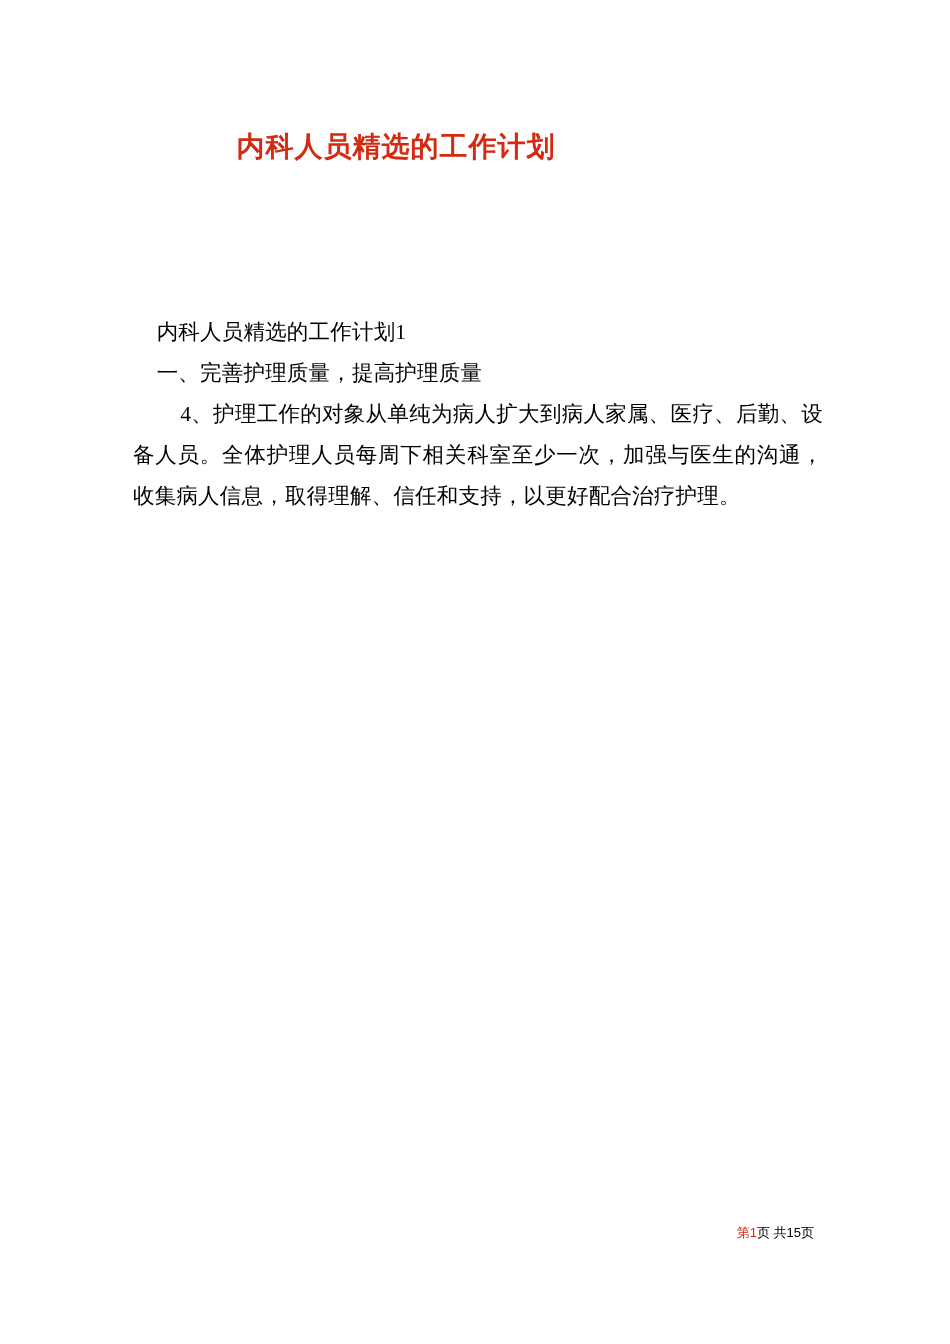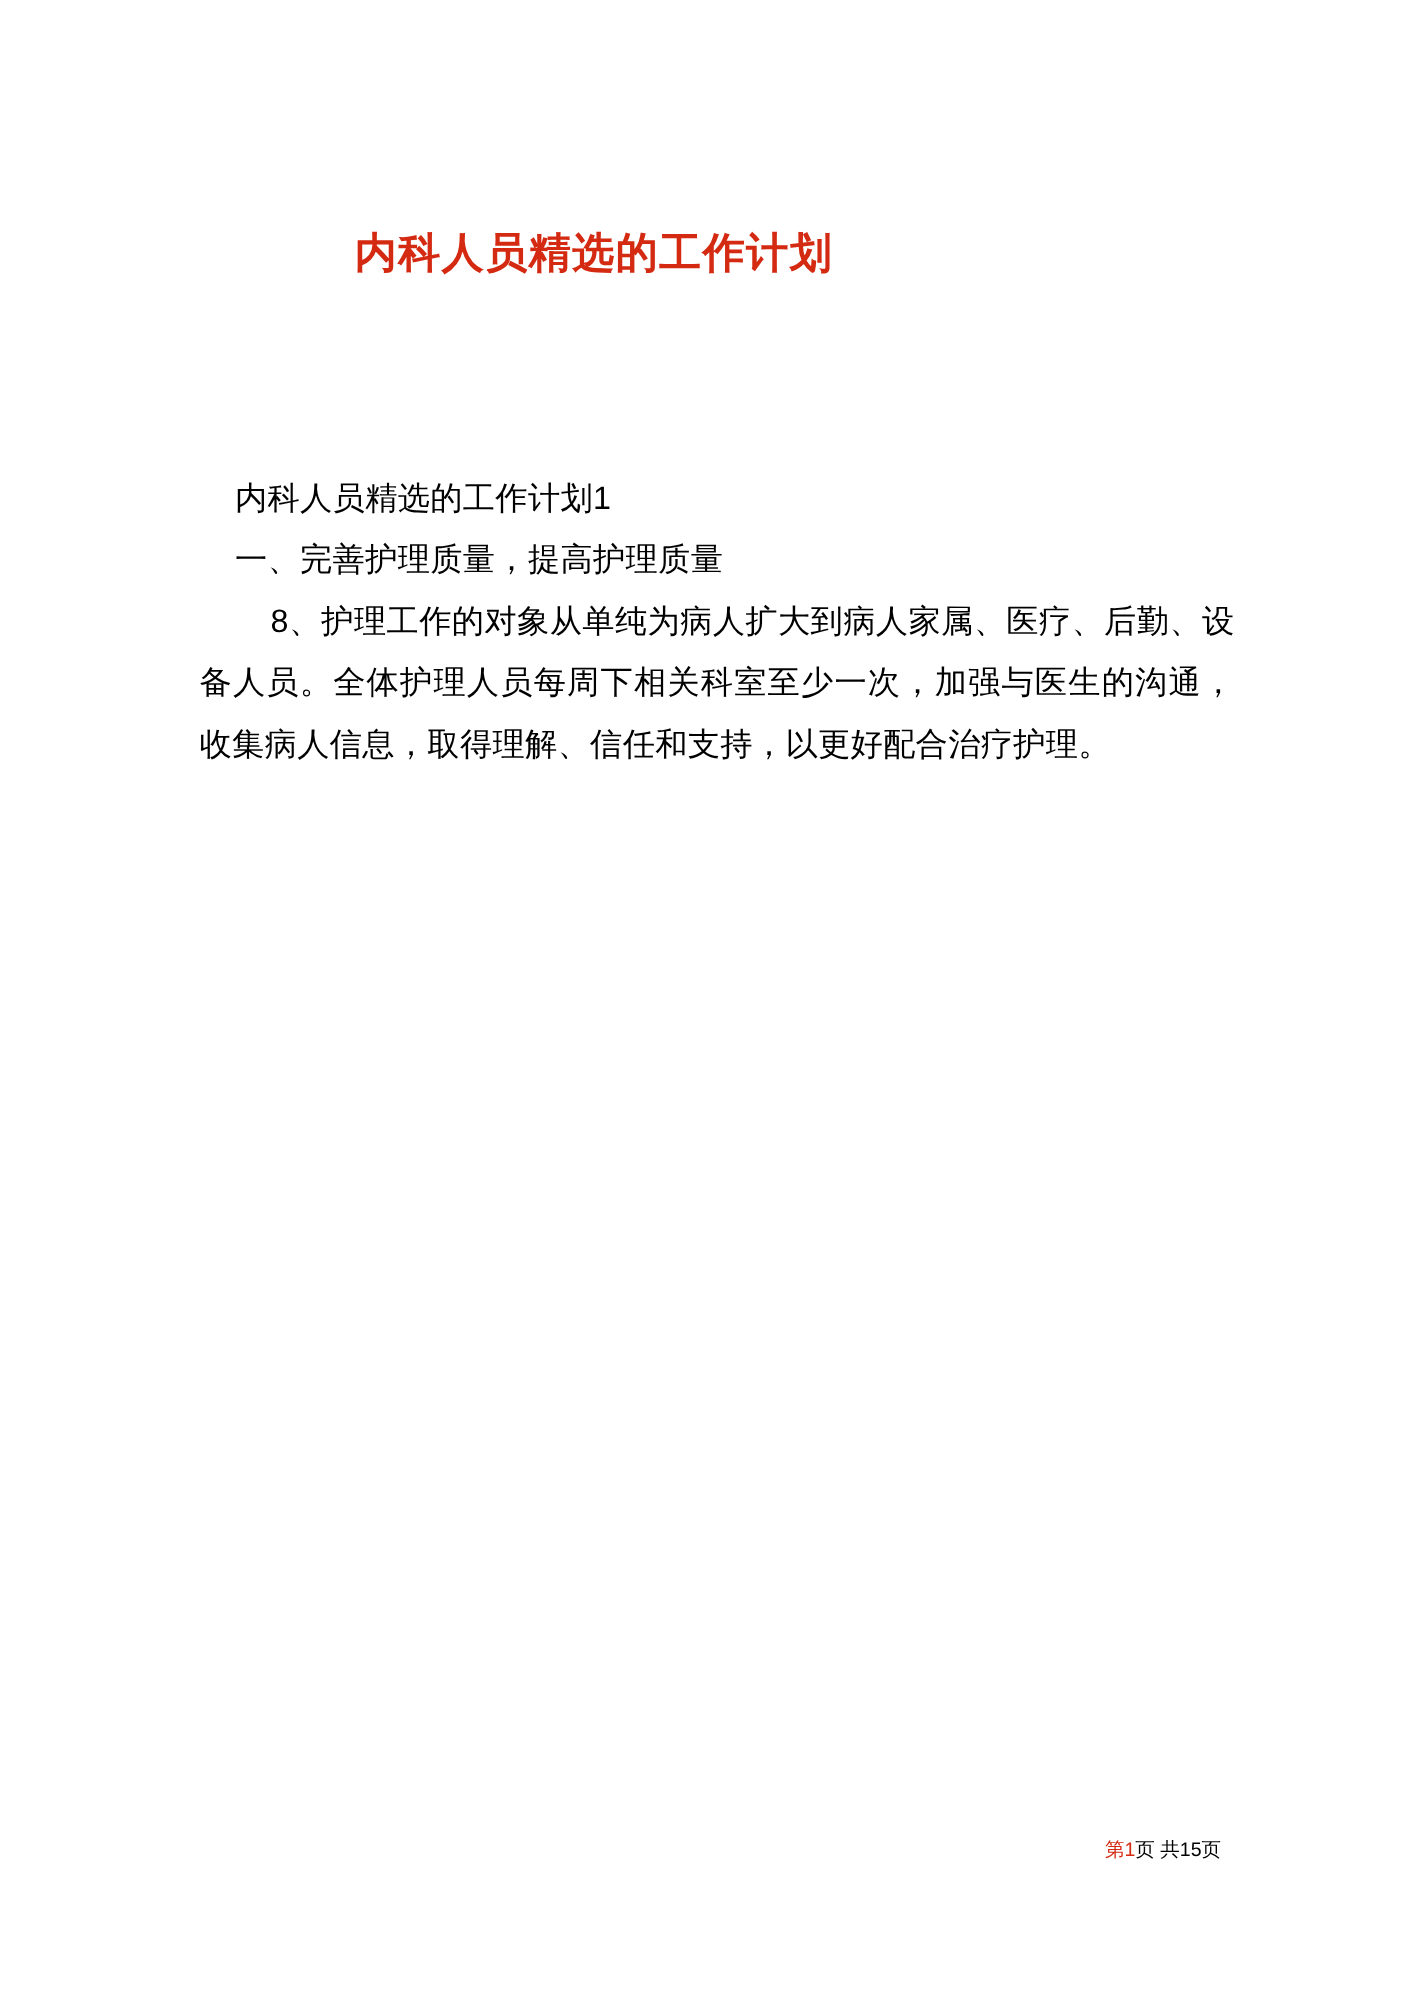--- a/index.html
+++ b/index.html
@@ -26,35 +26,34 @@
     position: absolute;
     top: 128px;
     left: 0;
     width: 792px;
     text-align: center;
     color: #d42a12;
     font-size: 28px;
     font-weight: bold;
     letter-spacing: 1px;
     font-family: "Liberation Serif", "DejaVu Serif", serif;
-    margin-top: 22px;
   }
   .body-block {
     position: absolute;
     top: 312px;
     left: 133px;
     width: 690px;
   }
   .para {
     font-size: 21.5px;
     line-height: 41px;
     text-align: justify;
     text-justify: inter-ideograph;
     margin: 0 0 0 0;
-    font-family: Liberation Sans, sans-serif;
+    font-family: Liberation Serif, serif;
     letter-spacing: 0.2px;
   }
   .indent-1 { text-indent: 1.1em; }
   .indent-2 { text-indent: 2.2em; }
   .footer {
     position: absolute;
     left: 0;
     top: 1224px;
     width: 950px;
   }
@@ -72,21 +71,21 @@
 </head>
 <body>
 
 <div class="page">
 
   <div class="doc-title">内科人员精选的工作计划</div>
 
   <div class="body-block">
     <p class="para indent-1">内科人员精选的工作计划1</p>
     <p class="para indent-1">一、完善护理质量，提高护理质量</p>
-    <p class="para indent-2">8、护理工作的对象从单纯为病人扩大到病人家属、医疗、后勤、设备人员。全体护理人员每周下相关科室至少一次，加强与医生的沟通，收集病人信息，取得理解、信任和支持，以更好配合治疗护理。</p>
+    <p class="para indent-2">4、护理工作的对象从单纯为病人扩大到病人家属、医疗、后勤、设备人员。全体护理人员每周下相关科室至少一次，加强与医生的沟通，收集病人信息，取得理解、信任和支持，以更好配合治疗护理。</p>
   </div>
 
   <div class="footer">
     <div class="page-num">
       <span class="red">第</span><span class="red">1</span><span>页 共</span><span>15</span><span>页</span>
     </div>
   </div>
 
 </div>
 

